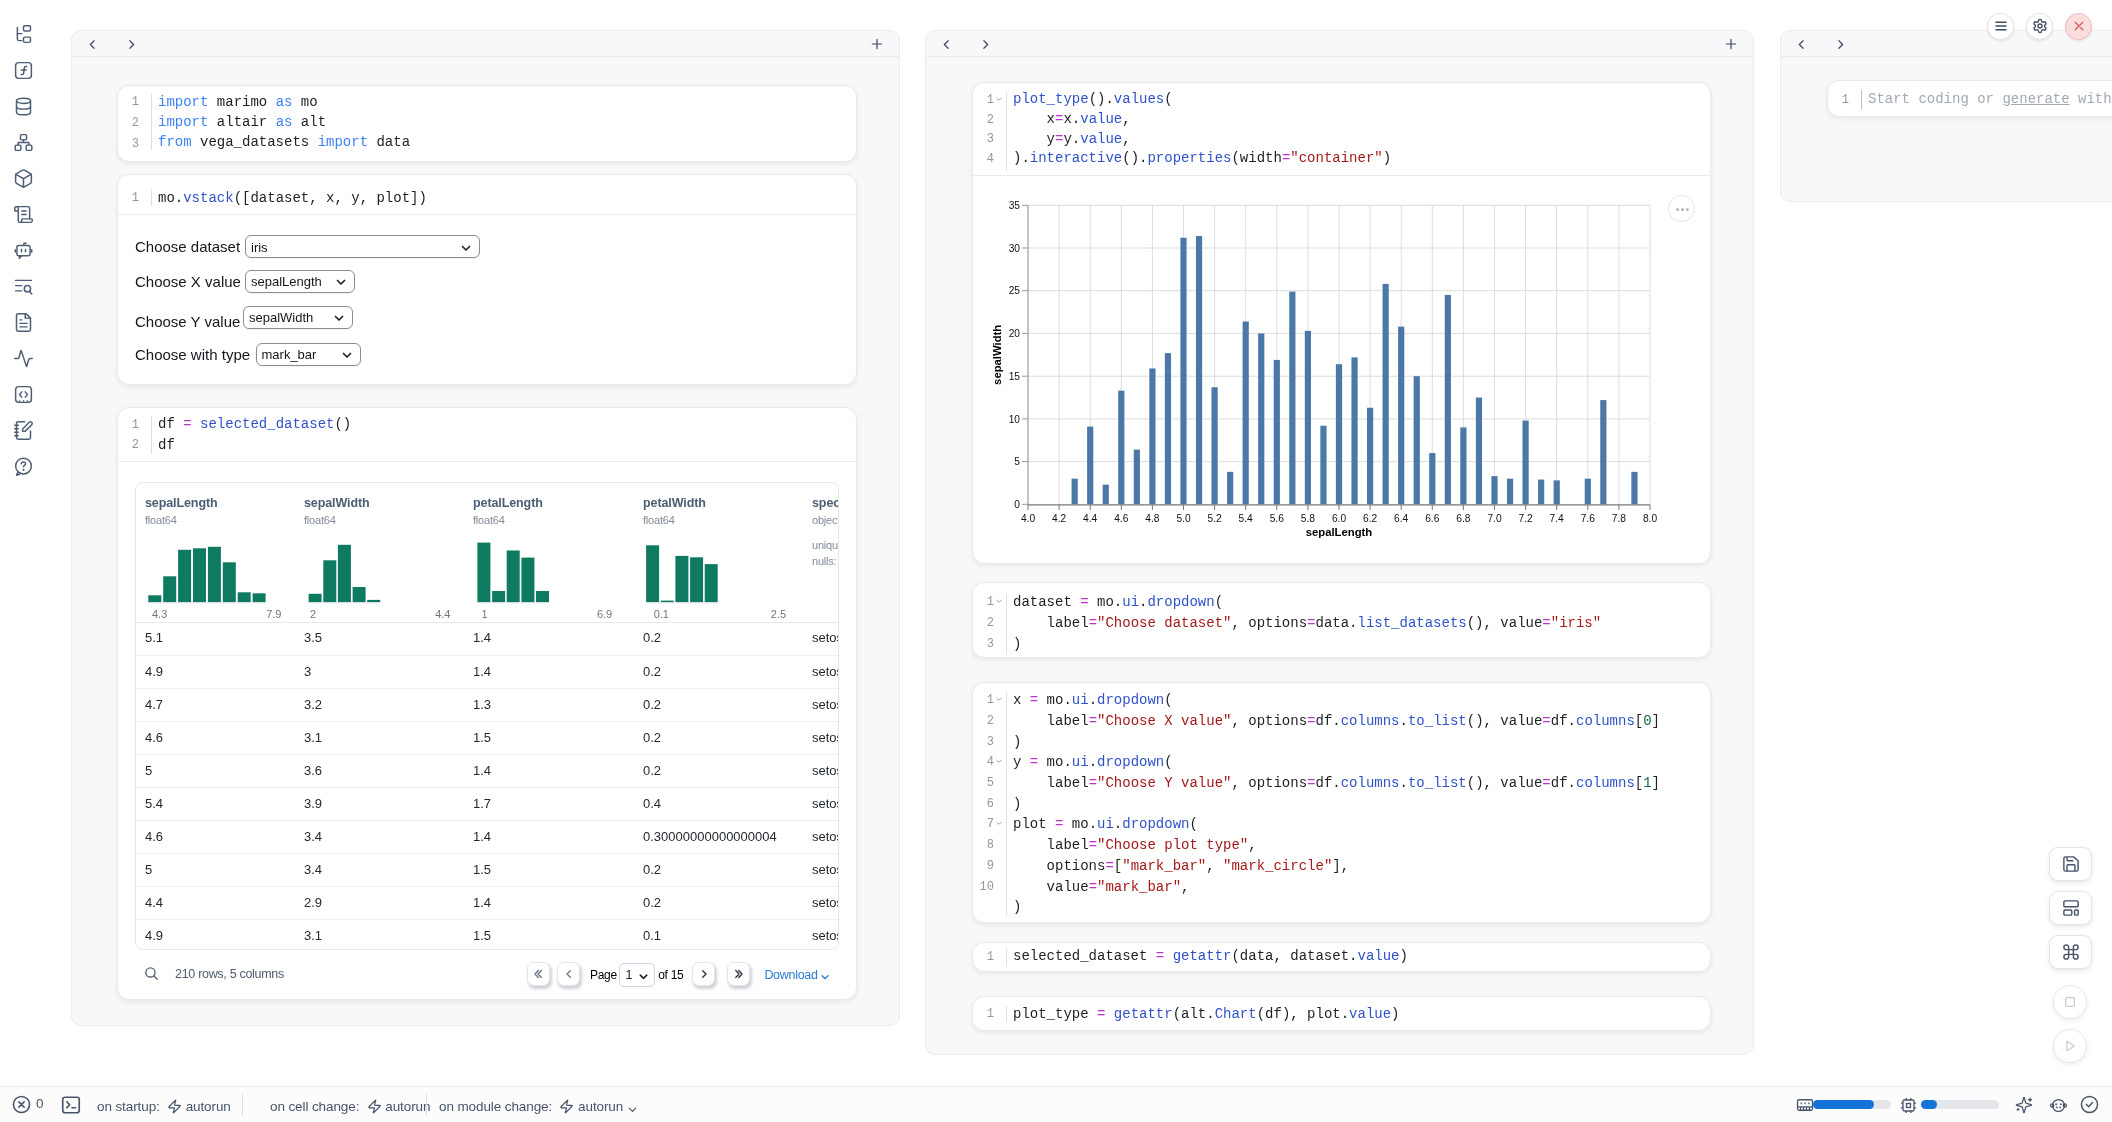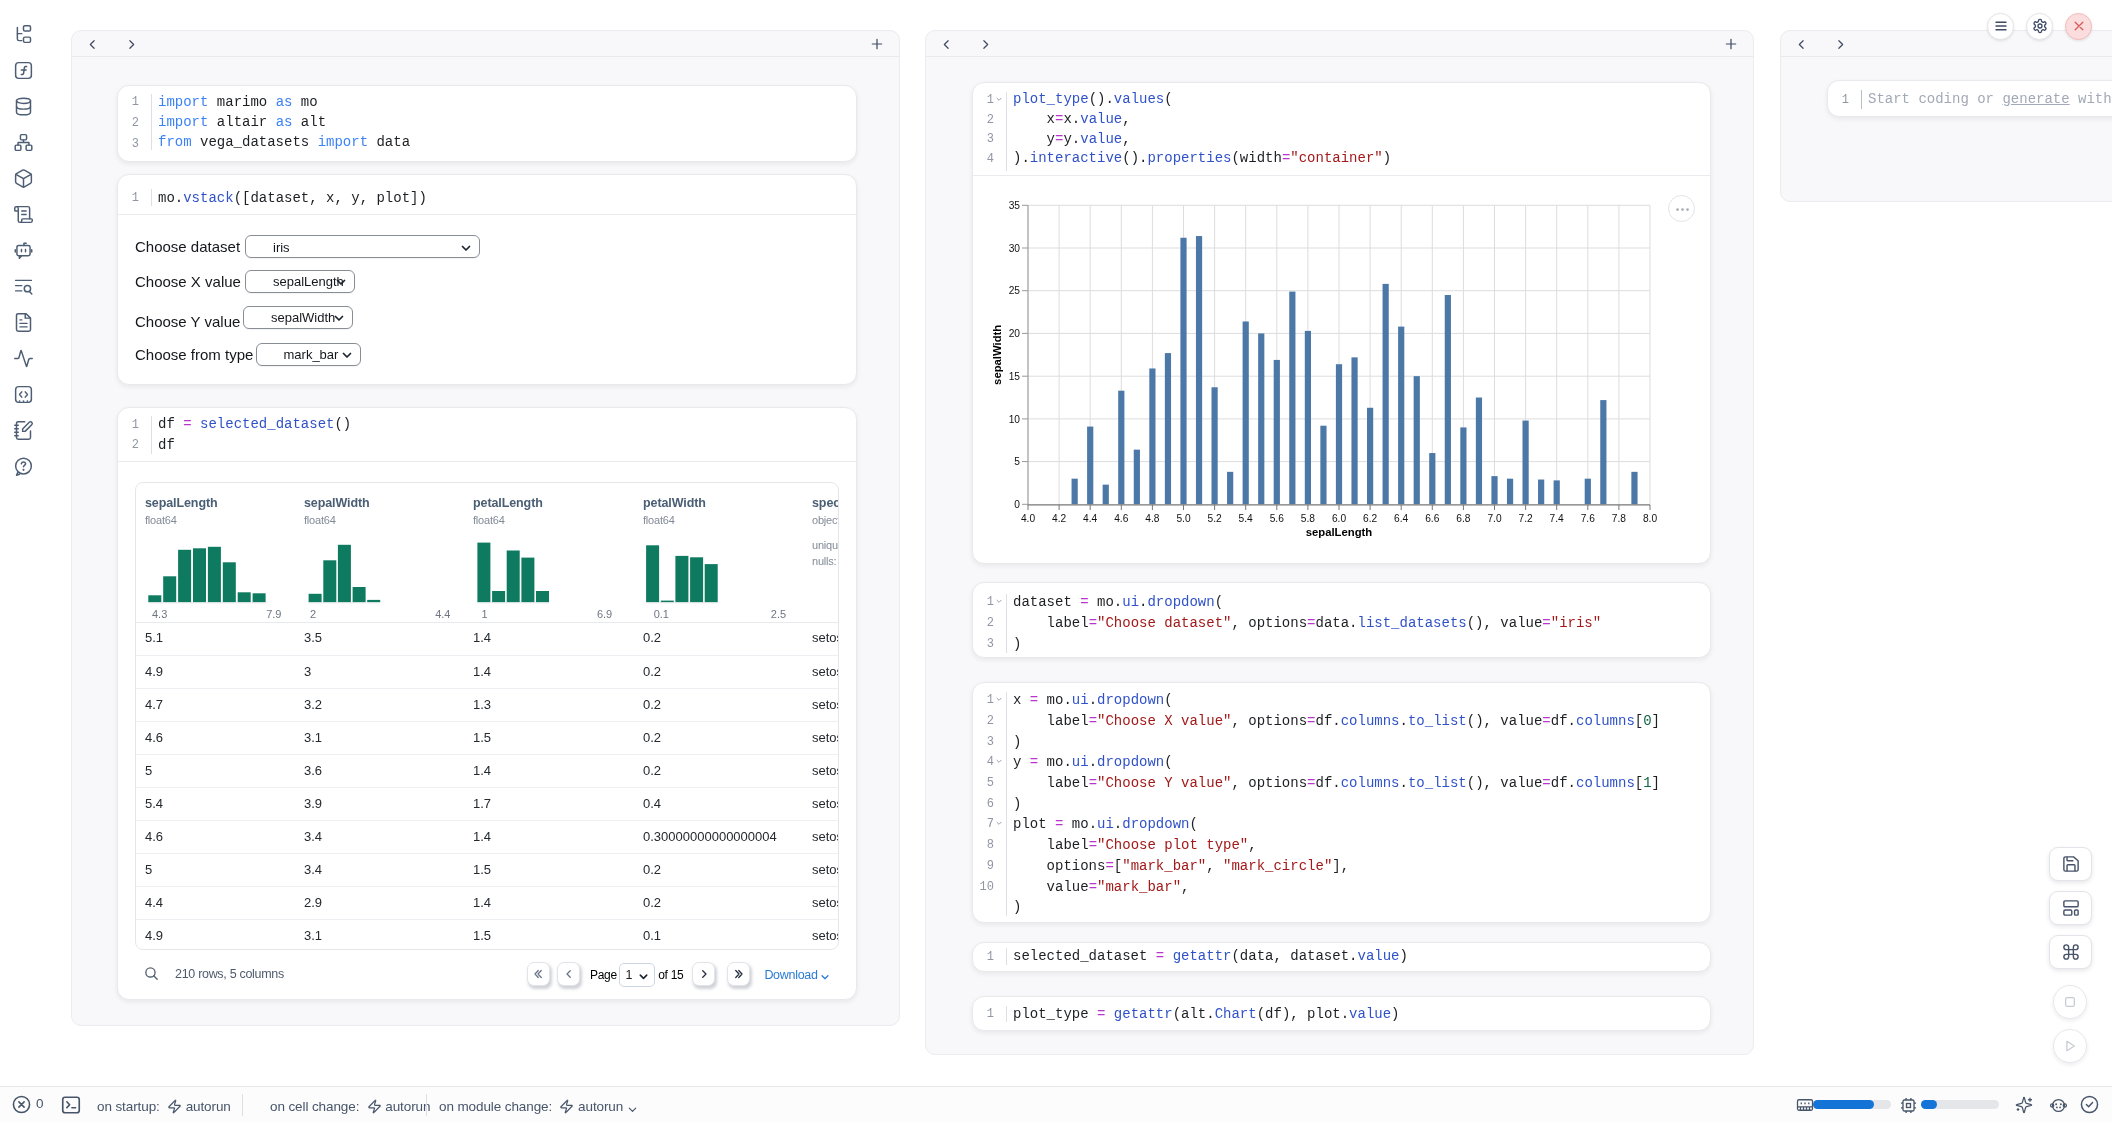--- a/index.html
+++ b/index.html
@@ -12,21 +12,21 @@
 .num{flex:none;width:21px;text-align:right;color:#9096a2;font-size:12px;font-family:"Liberation Mono",monospace}
 .fold{flex:none;width:10px;margin-left:1px;font-size:8px;color:#a8aeb9;line-height:1}
 .ct{position:absolute;left:40px;white-space:pre;font-size:14px;letter-spacing:0.0px;
   font-family:"Liberation Mono",monospace;color:#1d1f23}
 .grule{position:absolute;left:33px;width:1px;background:#dddfe4}
 .cdiv{position:absolute;left:0;right:0;height:1px;background:#e9e9ee}
 .k{color:#3b82f6}.b{color:#3052c9}.s{color:#a31919}.o{color:#b836cc}.n{color:#116644}
 .lbl{position:absolute;font-size:15px;color:#14171c}
 .sel{position:absolute;background:#fff;border:1px solid #888d96;border-radius:6px;height:23px;
   font-size:13px;color:#14171c;box-shadow:0 1px 1px rgba(0,0,0,.05)}
-.sel span{position:absolute;left:27px;top:3.5px;white-space:nowrap}
+.sel span{position:absolute;left:5px;top:3.5px;white-space:nowrap}
 .sel svg{position:absolute;right:7px;top:5.5px}
 .hname{position:absolute;font-weight:bold;font-size:12.5px;color:#4a5e74;letter-spacing:-0.1px;white-space:nowrap}
 .htype{position:absolute;font-size:11px;color:#828b98;letter-spacing:-0.2px;white-space:nowrap}
 .hlab{position:absolute;font-size:11px;color:#6e7683;white-space:nowrap}
 .trow{position:absolute;left:0;width:704px;height:33px;border-top:1px solid #edeff2}
 .tv{position:absolute;top:8px;font-size:13px;color:#24292f;white-space:pre}
 .pbtn{position:absolute;width:23px;height:24px;background:#fff;border:1px solid #e2e4e9;border-radius:7px;
   box-shadow:1.5px 2.5px 3px rgba(120,125,140,.35)}
 .pbtn svg{position:absolute;left:50%;top:50%;transform:translate(-50%,-50%)}
 .ftxt{font-size:12px;letter-spacing:-0.3px;color:#000000;position:absolute}
@@ -172,21 +172,21 @@
           <path d="M5 9 l7 7 7-7"></path>
         </svg>
       </div>
       <div class="lbl" style="left:17px;top:138px">Choose Y value</div>
       <div class="sel" style="left:125.0px;top:130.8px;width:109.5px">
         <span>sepalWidth</span>
         <svg width="12" height="12" viewBox="0 0 24 24" fill="none" stroke="#1d2430" stroke-width="3.4" stroke-linecap="round" stroke-linejoin="round">
           <path d="M5 9 l7 7 7-7"></path>
         </svg>
       </div>
-      <div class="lbl" style="left:17px;top:170.5px">Choose from type</div>
+      <div class="lbl" style="left:17px;top:170.5px">Choose with type</div>
       <div class="sel" style="left:137.5px;top:167.5px;width:105.5px">
         <span>mark_bar</span>
         <svg width="12" height="12" viewBox="0 0 24 24" fill="none" stroke="#1d2430" stroke-width="3.4" stroke-linecap="round" stroke-linejoin="round">
           <path d="M5 9 l7 7 7-7"></path>
         </svg>
       </div>
     </div>
 <div class="cell" style="left:45px;top:376px;width:739.7px;height:593px">
       <div class="grule" style="top:8px;height:38px"></div>
       <div style="position:absolute;left:0;top:6.4px;right:0">

